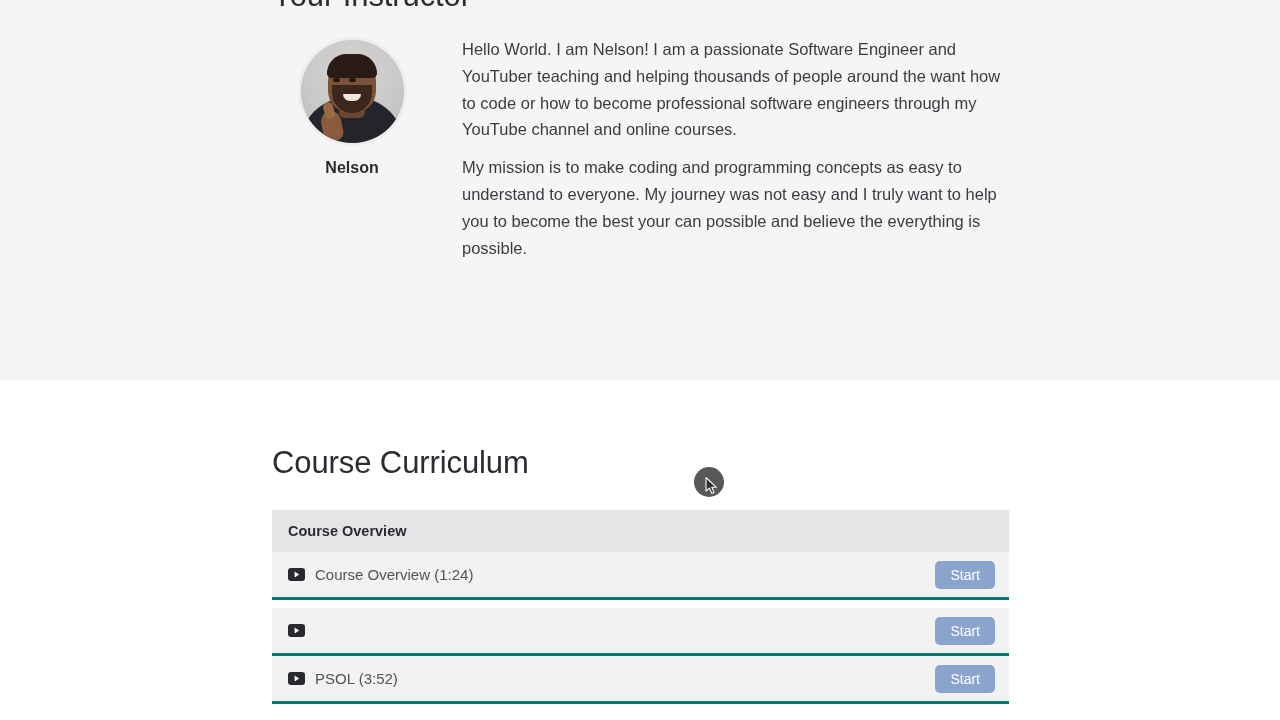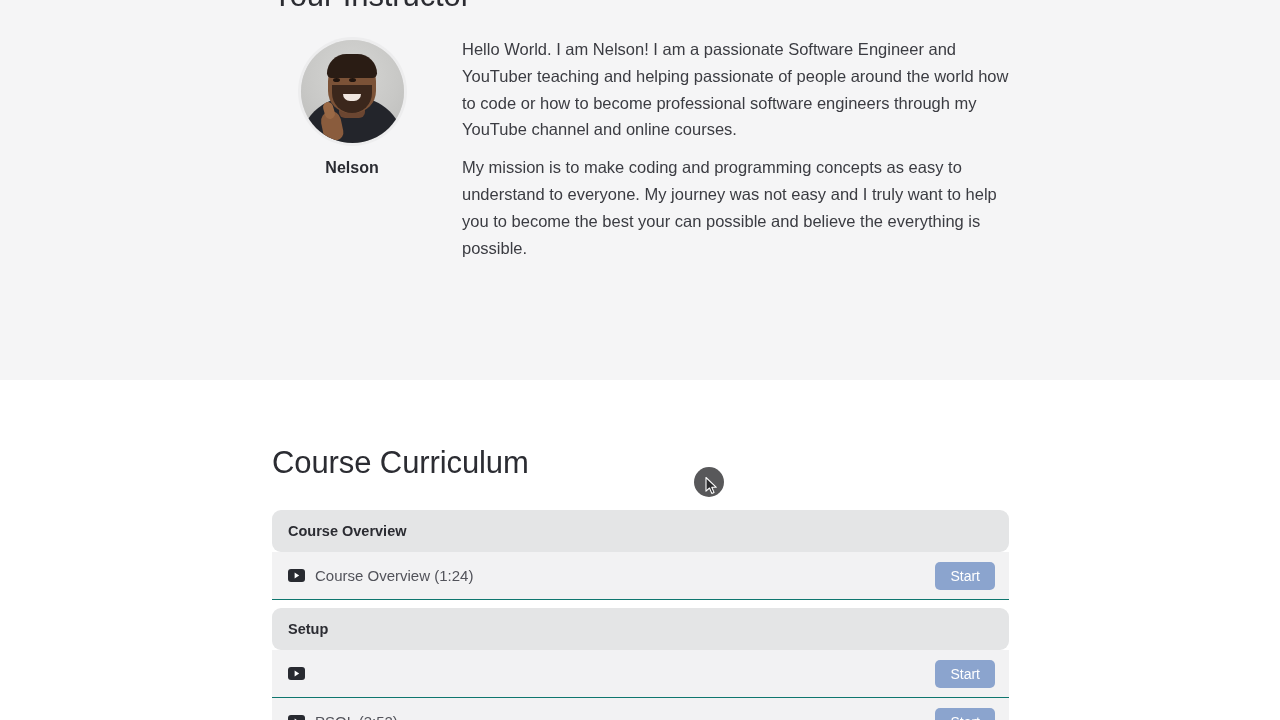--- a/index.html
+++ b/index.html
@@ -234,31 +234,30 @@
     width: 737px;
     background: #ffffff;
   }
 
   .curriculum-group-header {
     background: #e4e5e6;
     padding: 13px 16px;
     font-size: 14.5px;
     font-weight: 700;
     color: #2b2c32;
-    border-radius: 9px;
   }
 
   .curriculum-row {
     display: flex;
     align-items: center;
     justify-content: space-between;
     background: #f2f2f3;
     padding: 0 14px 0 16px;
     height: 48px;
-    border-bottom: 1px solid #0f766e;
+    border-bottom: 3px solid #0f766e;
   }
 
   .curriculum-row-left {
     display: flex;
     align-items: center;
     gap: 10px;
     min-width: 0;
   }
 
   .play-icon {
@@ -340,21 +339,21 @@
             <div class="avatar-eye left"></div>
             <div class="avatar-eye right"></div>
             <div class="avatar-smile"></div>
             <div class="avatar-thumb"></div>
             <div class="avatar-thumb-up"></div>
           </div>
           <div class="instructor-name">Nelson</div>
         </div>
 
         <div class="instructor-text">
-          <p>Hello World. I am Nelson! I am a passionate Software Engineer and YouTuber teaching and helping passionate of people around the world how to code or how to become professional software engineers through my YouTube channel and online courses.</p>
+          <p>Hello World. I am Nelson! I am a passionate Software Engineer and YouTuber teaching and helping thousands of people around the want how to code or how to become professional software engineers through my YouTube channel and online courses.</p>
           <p>My mission is to make coding and programming concepts as easy to understand to everyone. My journey was not easy and I truly want to help you to become the best your can possible and believe the everything is possible.</p>
         </div>
 
       </div>
     </div>
   </section>
 
   <section class="curriculum-section">
 
     <h2 class="curriculum-title">Course Curriculum</h2>
@@ -366,21 +365,20 @@
             <span class="play-icon">
               <svg width="6" height="7" viewBox="0 0 6 7">
                 <path d="M0.6 0.5 L5.2 3.5 L0.6 6.5 Z" fill="#ffffff"></path>
               </svg>
             </span>
             <span class="lesson-label">Course Overview (1:24)</span>
           </div>
           <button class="start-button">Start</button>
         </div>
         <div class="group-gap"></div>
-        <div class="curriculum-group-header">Setup</div>
         <div class="curriculum-row">
           <div class="curriculum-row-left">
             <span class="play-icon">
               <svg width="6" height="7" viewBox="0 0 6 7">
                 <path d="M0.6 0.5 L5.2 3.5 L0.6 6.5 Z" fill="#ffffff"></path>
               </svg>
             </span>
           </div>
           <button class="start-button">Start</button>
         </div>

